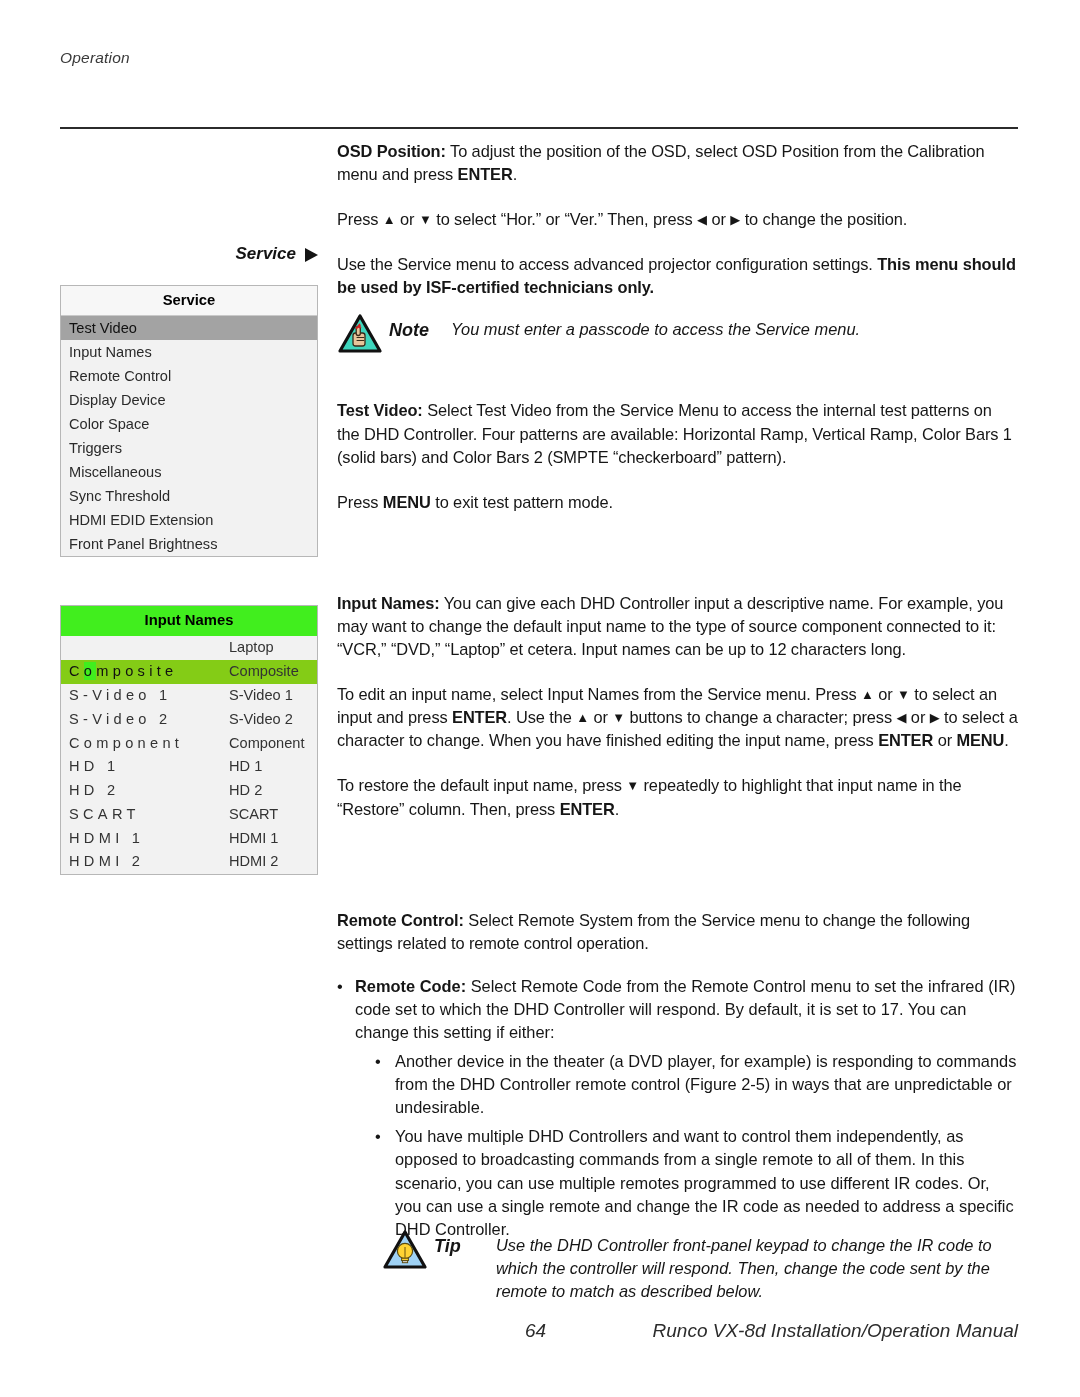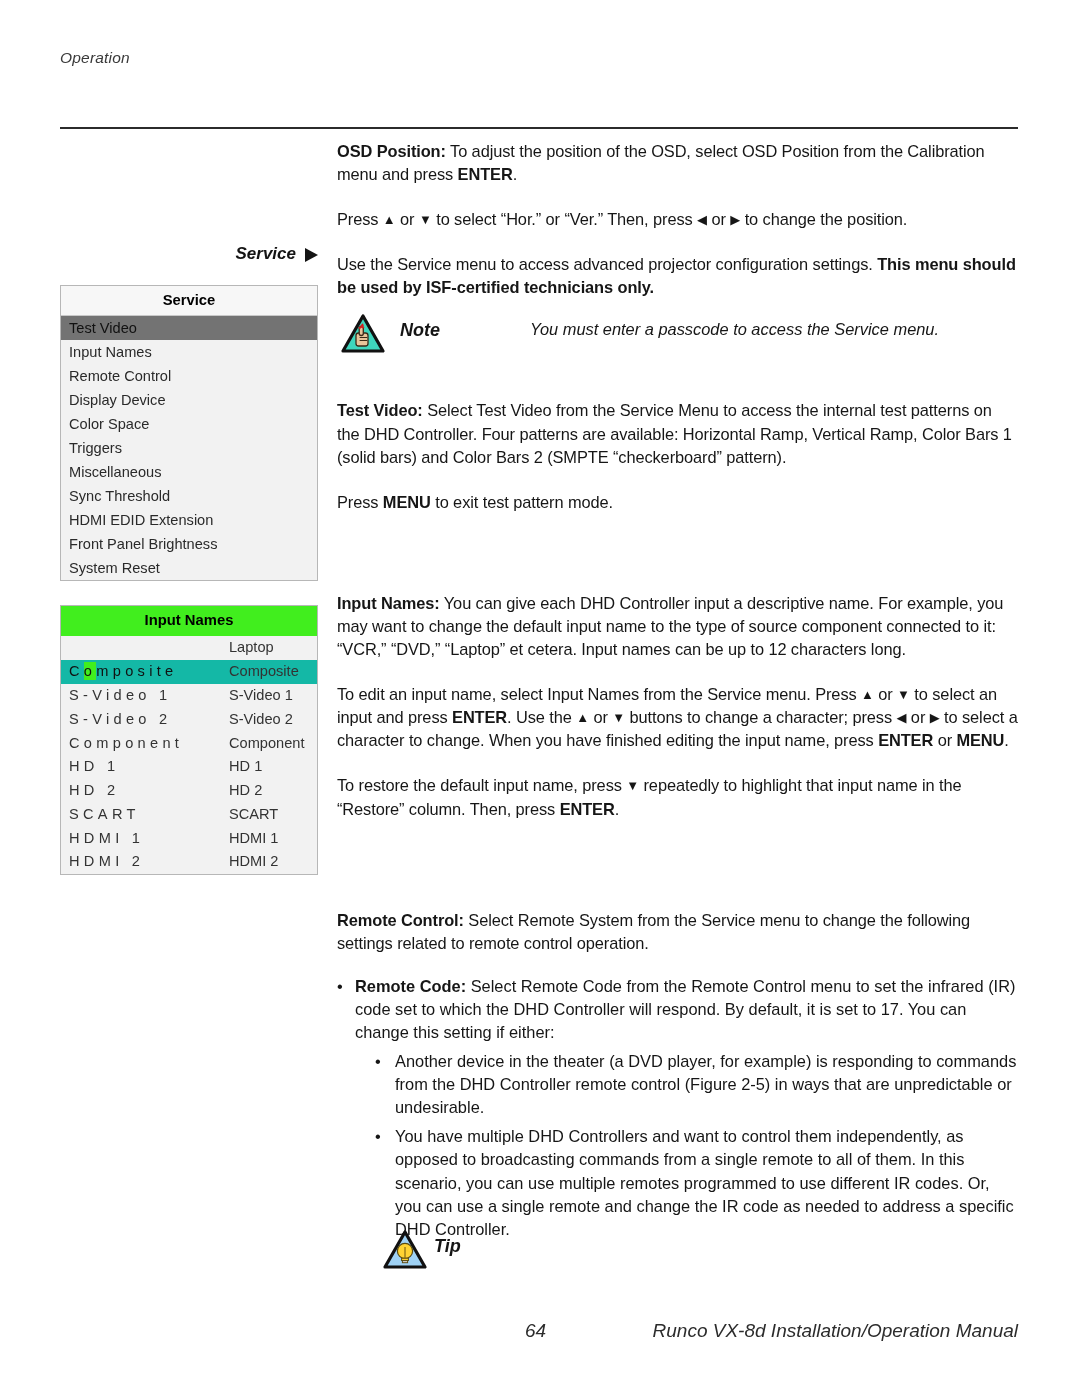--- a/index.html
+++ b/index.html
@@ -113,21 +113,21 @@
   .osd-title.green {
     background: #41ee1e;
     border-bottom: 1px solid #41ee1e;
   }
   .osd-row {
     padding: 3.5px 0 3.5px 8px;
     line-height: 17px;
     white-space: nowrap;
   }
   .osd-row.sel {
-    background: #737373;
+    background: #a3a3a3;
     color: #111;
   }
 
   .panel-service { position: absolute; left: 0; top: 145px; }
   .panel-inputs  { position: absolute; left: 0; top: 465px; }
 
   
   .in-row {
     display: flex;
     align-items: baseline;
@@ -141,21 +141,21 @@
     font-size: 14.6px;
     white-space: pre;
     color: #333;
   }
   .in-right {
     flex: 1;
     font-size: 14.6px;
     color: #333;
     white-space: nowrap;
   }
-  .in-row.editing { background: #14b8a6; }
+  .in-row.editing { background: #84cc16; }
   .in-row.editing .in-left { color: #111; }
   .cursor-char {
     background: #41ee1e;
     color: #111;
     padding: 1px 0;
   }
   .in-row.header-row .in-left { letter-spacing: normal; }
 
   
   .callout {
@@ -182,21 +182,20 @@
     font-size: 16.4px;
     line-height: 23.1px;
     color: #161616;
     padding-top: 6px;
   }
   .note-wrap {
     position: absolute;
     left: 337px;
     top: 312px;
     width: 681px;
-    text-align: center;
   }
   .tip-wrap {
     position: absolute;
     left: 382px;
     top: 1228px;
     width: 636px;
   }
 
   
   .bul {
@@ -254,21 +253,20 @@
           <div class="osd-row sel">Test Video</div>
           <div class="osd-row">Input Names</div>
           <div class="osd-row">Remote Control</div>
           <div class="osd-row">Display Device</div>
           <div class="osd-row">Color Space</div>
           <div class="osd-row">Triggers</div>
           <div class="osd-row">Miscellaneous</div>
           <div class="osd-row">Sync Threshold</div>
           <div class="osd-row">HDMI EDID Extension</div>
           <div class="osd-row">Front Panel Brightness</div>
-          <div class="osd-row">System Reset</div>
         </div>
     </div>
 
     <div class="osd panel-inputs">
       <div class="osd-title green">Input Names</div>
       <div class="in-row header-row">
         <div class="in-left">&nbsp;</div>
         <div class="in-right">Laptop</div>
       </div>
       <div id="in-rows">
@@ -396,20 +394,21 @@
     <div class="callout-icon">
       <svg width="46" height="42" viewBox="0 0 46 42" aria-hidden="true">
         <polygon points="23,3 43,38 3,38" fill="#9fd2f5" stroke="#111111" stroke-width="3.2" stroke-linejoin="round"></polygon>
         <circle cx="23" cy="22" r="7.6" fill="#ffd433" stroke="#5a4a10" stroke-width="1.2"></circle>
         <rect x="19.6" y="29.2" width="6.8" height="2.3" fill="#ffd433" stroke="#5a4a10" stroke-width="1"></rect>
         <rect x="20.4" y="31.6" width="5.2" height="2.1" fill="#d8d8d8" stroke="#5a4a10" stroke-width="1"></rect>
         <line x1="23" y1="18" x2="23" y2="29" stroke="#6a5510" stroke-width="1"></line>
       </svg>
     </div>
     <div class="callout-word">Tip</div>
+    <div class="callout-body">Use the DHD Controller front-panel keypad to change the IR code to which the controller will respond. Then, change the code sent by the remote to match as described below.</div>
   </div>
 
   <div class="footer">
     <span class="pg">64</span>
     <span class="mn">Runco VX-8d Installation/Operation Manual</span>
   </div>
 
 </div>
 
 </body></html>

